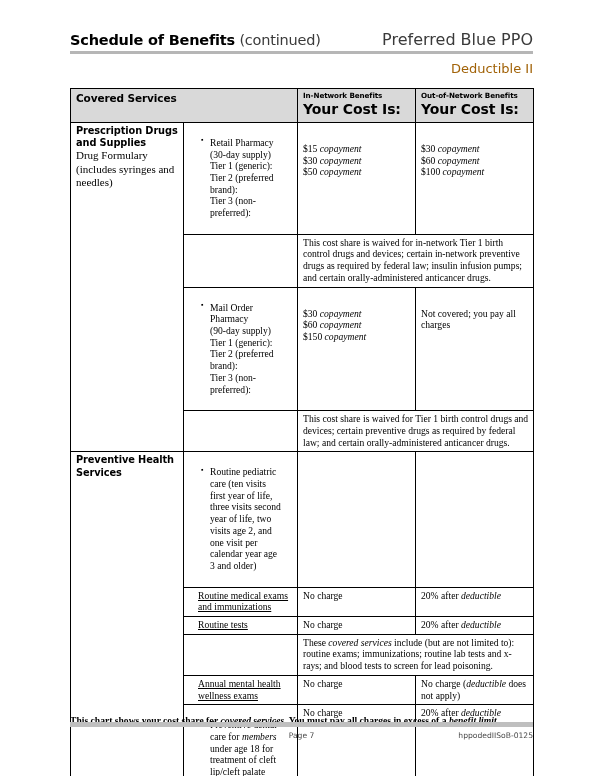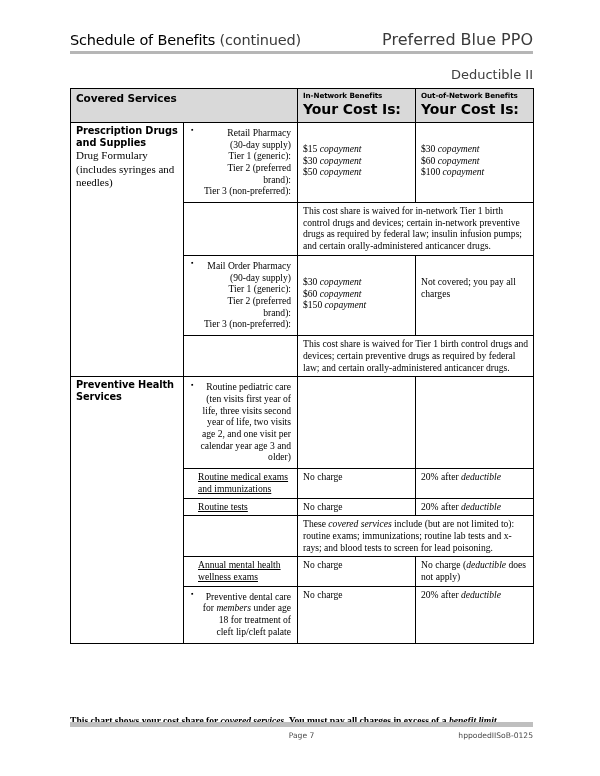--- a/index.html
+++ b/index.html
@@ -28,21 +28,21 @@
     justify-content: space-between;
     align-items: baseline;
   }
   .doc-title {
     font-family: "DejaVu Sans", sans-serif;
     font-size: 14.5px;
     letter-spacing: -0.2px;
     white-space: nowrap;
   }
   .doc-title .bold {
-    font-weight: normal;
+    font-weight: bold;
   }
   .doc-title .light {
     font-weight: normal;
     color: #3a3a3a;
   }
   .plan-name {
     font-family: "DejaVu Sans", sans-serif;
     font-size: 16px;
     font-weight: normal;
     color: #3a3a3a;
@@ -50,22 +50,22 @@
   }
   .header-rule {
     height: 3px;
     background: #b6b6b6;
     margin-top: 2px;
   }
   .plan-sub {
     text-align: right;
     font-family: "DejaVu Sans", sans-serif;
     font-size: 13px;
-    color: #404040;
-    margin-top: 13px;
+    color: #a16207;
+    margin-top: 7px;
     white-space: nowrap;
   }
 
   
   .benefits-table {
     position: absolute;
     left: 70px;
     top: 88px;
     width: 463px;
     border-collapse: collapse;
@@ -115,24 +115,23 @@
     font-weight: bold;
     letter-spacing: -0.1px;
     line-height: 1.25;
   }
   .svc-sub {
     font-size: 11px;
     line-height: 1.22;
   }
 
   ul.bul {
-    margin: 2px;
+    margin: 12px;
     padding: 0 0 0 9px;
     list-style: none;
-    text-align: right;
   }
   ul.bul > li {
     position: relative;
     padding-left: 0;
     line-height: 1.22;
   }
   ul.bul > li::before {
     content: "\25AA";
     position: absolute;
     left: -9px;

